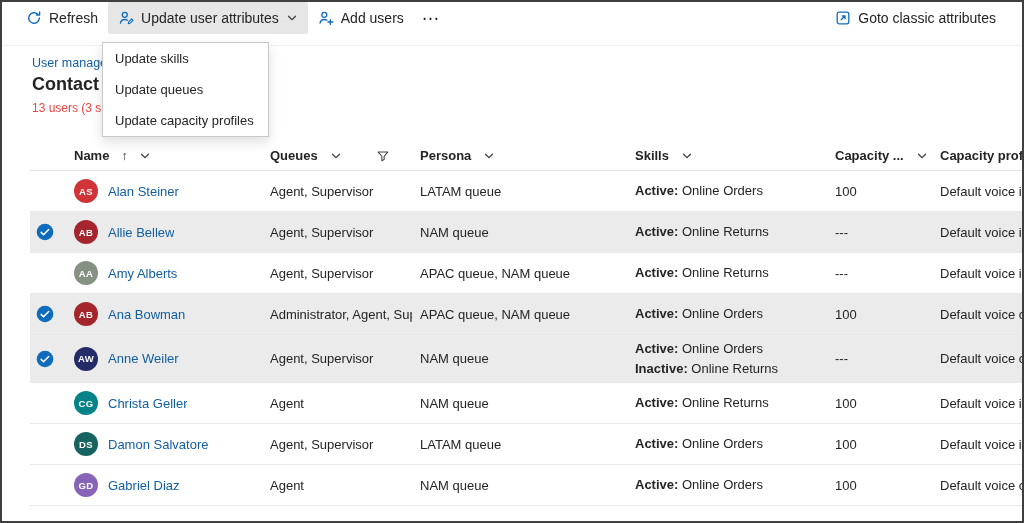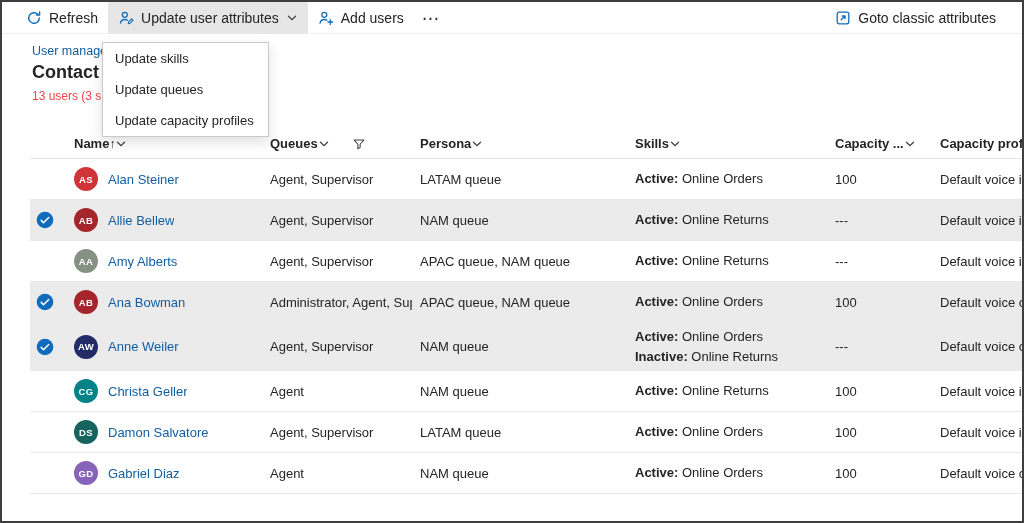--- a/index.html
+++ b/index.html
@@ -2,21 +2,21 @@
 <html style="--accent: #0f6cbd; --link: #115ea3; --selected-bg: #ebebeb;"><head>
 <meta charset="utf-8">
 <style>
   * { margin:0; padding:0; box-sizing:border-box; }
   html,body { width:1024px; height:523px; background:#fff; }
   body { font-family:"Liberation Sans","DejaVu Sans",sans-serif; color:#242424; }
 
   .window { position:relative; width:1024px; height:523px; border:2px solid #3f3f3f; background:#fff; overflow:hidden; }
 
   
-  .toolbar { height:32px; display:flex; align-items:flex-start; padding:0 16px 0 14px; border-bottom:1px solid #f0f0f0; }
+  .toolbar { height:44px; display:flex; align-items:flex-start; padding:0 16px 0 14px; border-bottom:1px solid #f0f0f0; }
   .tb-btn { display:flex; align-items:center; gap:7px; height:32px; padding:0 10px; font-size:14px; color:#242424; cursor:pointer; border-radius:2px; white-space:nowrap; }
   .tb-btn.active { background:#e6e6e6; }
   .icon { display:inline-flex; align-items:center; justify-content:center; }
   .icon.blue { color:var(--accent,#0f6cbd); }
   .icon.gray { color:#616161; }
   .chev-icon { display:inline-flex; color:#424242; }
   .more-btn { font-size:17px; padding:0 8px; letter-spacing:1px; }
   .spacer { flex:1; }
   .search-btn { color:#616161; margin-right:58px; }
 
@@ -27,21 +27,21 @@
   
   .page-header { padding:10px 0 0 30px; }
   .breadcrumb { color:var(--link,#115ea3); font-size:12.5px; cursor:pointer; width:max-content; }
   .page-title { font-size:18px; font-weight:700; color:#242424; margin-top:4px; }
   .record-count { font-size:12px; color:#ef4444; margin-top:6px; }
 
   
   .table { margin:26px 0 0 28px; }
   .thead, .row { display:grid; grid-template-columns:36px 196px 150px 215px 200px 105px 1fr; align-items:center; }
   .thead { height:30px; border-bottom:1px solid #e4e4e4; }
-  .th { display:flex; align-items:center; gap:0; padding-left:8px; font-size:13px; font-weight:700; color:#242424; white-space:nowrap; overflow:hidden; cursor:pointer; }
+  .th { display:flex; align-items:center; gap:12px; padding-left:8px; font-size:13px; font-weight:700; color:#242424; white-space:nowrap; overflow:hidden; cursor:pointer; }
   .sort-arrow { font-size:12px; font-weight:400; }
   .filter-icon { display:inline-flex; color:#424242; margin-left:22px; }
 
   .row { min-height:41px; font-size:13px; border-bottom:1px solid #e9e9e9; background:#fff; }
   .row.selected { background:var(--selected-bg,#ebebeb); }
   .cell { padding:4px 6px 4px 8px; white-space:nowrap; overflow:hidden; }
   .check-cell { padding-left:6px; display:flex; align-items:center; }
   .check-icon { width:18px; height:18px; display:inline-flex; color:var(--accent,#0f6cbd); }
   .name-cell { display:flex; align-items:center; }
   .avatar { flex:0 0 24px; width:24px; height:24px; border-radius:50%; color:#fff; font-size:9.5px; font-weight:700; display:flex; align-items:center; justify-content:center; letter-spacing:.3px; }

